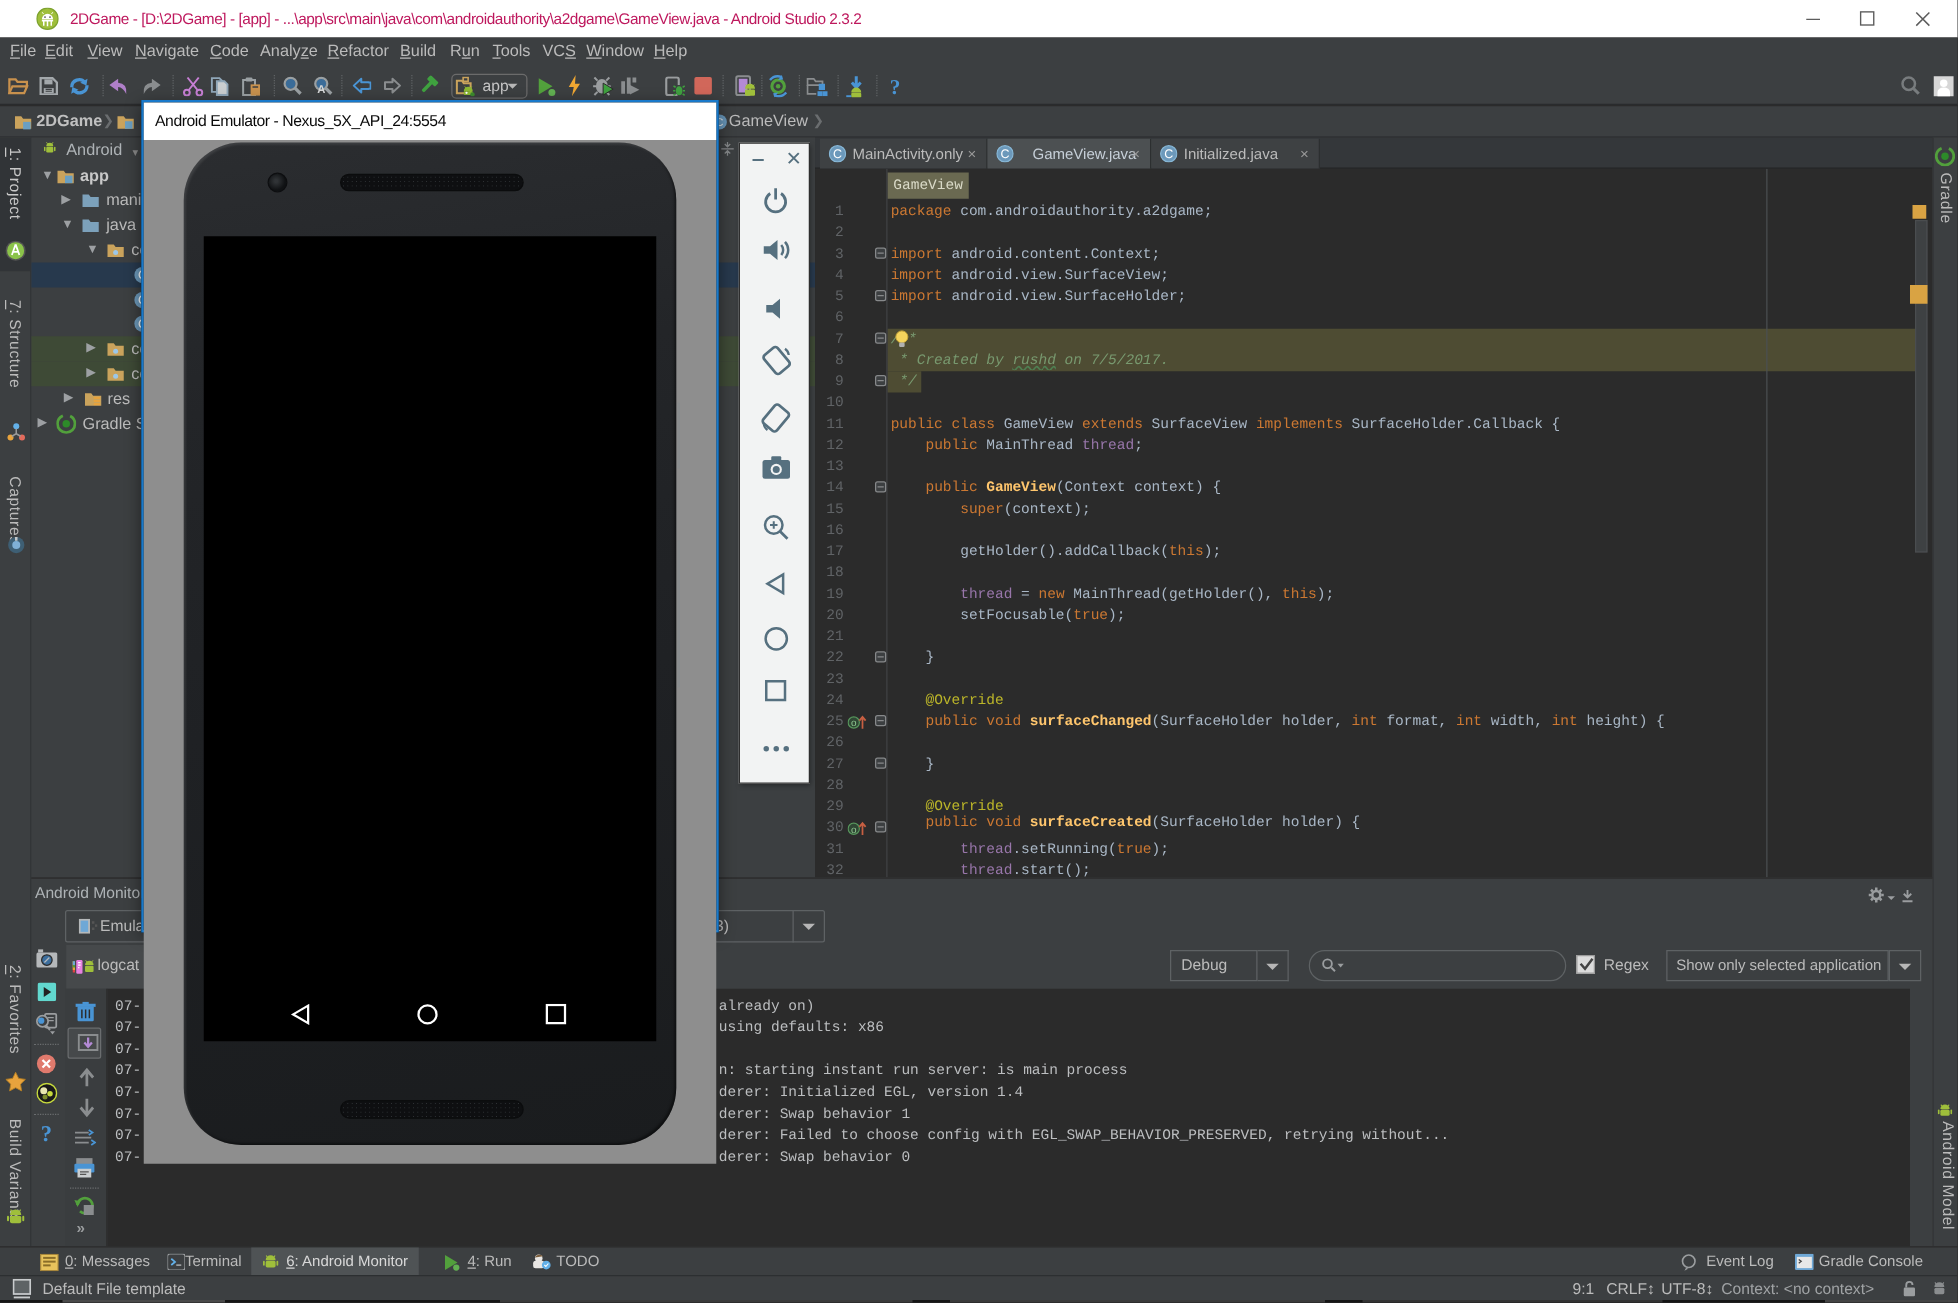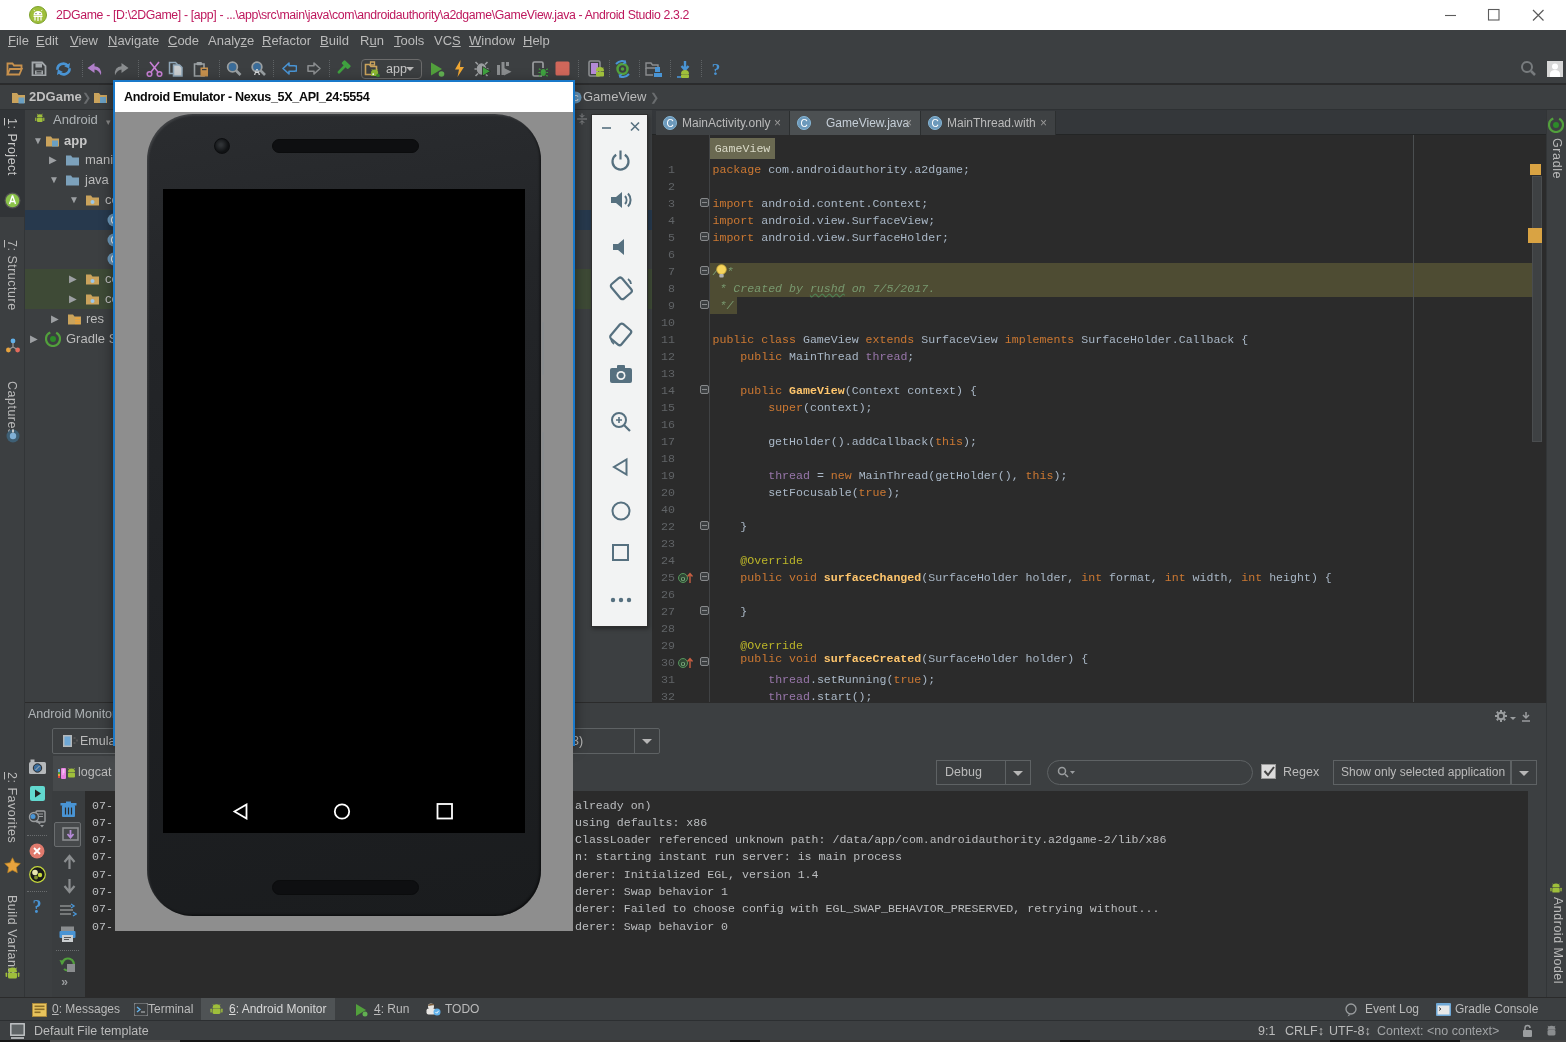--- a/index.html
+++ b/index.html
@@ -46,21 +46,21 @@
 #rightbar { position:absolute; top:110px; right:0; width:20px; height:887px; background:#3c3f41; border-left:1px solid #323537; }
 
 #monitor { position:absolute; top:702px; left:25px; width:1521px; height:295px; background:#3c3f41; border-top:1px solid #2b2b2b; }
 #logtext { position:absolute; top:88px; left:61px; width:1442px; height:207px; background:#2b2b2b; }
 .logline { position:absolute; height:17.3px; line-height:17.3px; font-family:"Liberation Mono",monospace; font-size:11.6px; color:#bcbec0; white-space:pre; }
 
 #toolwinbar { position:absolute; top:997px; left:0; width:1566px; height:23px; background:#3c3f41; border-top:1px solid #2b2b2b; font-size:12px; }
 #statusbar { position:absolute; top:1020px; left:0; width:1566px; height:20px; background:#3c3f41; border-top:1px solid #2c2f31; font-size:12px; }
 #bottomstrip { position:absolute; top:1040px; left:0; width:1566px; height:2px; background:#151515; }
 
-#emuwin { position:absolute; top:80px; left:113px; width:462px; height:666px; border:2px solid #1979ca; background:#000000; box-shadow:0 3px 12px rgba(0,0,0,0.45);font-weight:bold; }
+#emuwin { position:absolute; top:80px; left:113px; width:462px; height:666px; border:2px solid #1979ca; background:#000000; box-shadow:0 3px 12px rgba(0,0,0,0.45); }
 #emutitle { position:absolute; top:0; left:0; width:458px; height:30px; background:#ffffff; color:#0a0a0a; font-size:12.6px; line-height:30px; letter-spacing:-0.35px; }
 #phone { position:absolute; left:32px; top:2px; width:394px; height:802px; border-radius:46px; background:linear-gradient(170deg,#2b2d30 0%,#232528 25%,#1f2124 55%,#1a1c1e 100%); box-shadow:inset 1.5px 1.5px 2px rgba(255,255,255,0.10), inset -1.5px -1.5px 2px rgba(0,0,0,0.45); }
 #screen { position:absolute; left:48px; top:76.5px; width:362px; height:644.5px; background:#000; }
 
 #emutools { position:absolute; top:114px; left:591px; width:57px; height:513px; background:#f2f3f3; border:1px solid #2e2e2e; box-shadow:1px 2px 4px rgba(0,0,0,0.35); }
 .etool { position:absolute; left:0; width:57px; text-align:center; color:#4e6a7a; }
 </style>
 </head>
 <body>
 <div id="app">
@@ -421,21 +421,21 @@
             <circle cx="7" cy="7" r="6.5" fill="#6c99bb" stroke="#87b7d6" stroke-width="1"></circle>
             <text x="7" y="10.5" font-size="10" fill="#fff" text-anchor="middle" font-family="Liberation Sans">C</text>
           </svg><span style="margin-left:26px;">MainActivity.only</span><span style="position:absolute;right:8px;color:#9a9a9a;">×</span></div>
     <div class="tab" style="left:138px;width:131px;background:#4c5052;"><svg class="abs" style="left:7px;top:5px" width="14" height="14" viewBox="0 0 14 14">
             <circle cx="7" cy="7" r="6.5" fill="#6c99bb" stroke="#87b7d6" stroke-width="1"></circle>
             <text x="7" y="10.5" font-size="10" fill="#fff" text-anchor="middle" font-family="Liberation Sans">C</text>
           </svg><span style="margin-left:36px;color:#c6cfd8;">GameView.java</span><span style="position:absolute;right:8px;color:#9a9a9a;">×</span></div>
     <div class="tab" style="left:269px;width:135px;"><svg class="abs" style="left:7px;top:5px" width="14" height="14" viewBox="0 0 14 14">
             <circle cx="7" cy="7" r="6.5" fill="#6c99bb" stroke="#87b7d6" stroke-width="1"></circle>
             <text x="7" y="10.5" font-size="10" fill="#fff" text-anchor="middle" font-family="Liberation Sans">C</text>
-          </svg><span style="margin-left:26px;">MainThread.with</span><span style="position:absolute;right:8px;color:#9a9a9a;">×</span></div>
+          </svg><span style="margin-left:26px;">Initialized.java</span><span style="position:absolute;right:8px;color:#9a9a9a;">×</span></div>
   </div>
   <div id="code-area">
 
     <div class="abs" style="left:58px;top:127.9px;width:823px;height:34px;background:#4e4c33;"></div>
     <div class="abs" style="left:58px;top:161.9px;width:27px;height:17px;background:#4e4c33;"></div>
 
     <div class="abs mono" style="left:58px;top:3px;width:65px;height:21px;background:#6a6951;color:#dadac8;font-size:11.6px;line-height:21px;text-align:center;">GameView</div>
 
     <div class="abs" style="left:761px;top:0;width:1px;height:567px;background:#4b4f51;"></div>
 
@@ -454,21 +454,21 @@
           <div class="ln" style="top:195.9px">11</div>
           <div class="ln" style="top:212.9px">12</div>
           <div class="ln" style="top:229.9px">13</div>
           <div class="ln" style="top:246.9px">14</div>
           <div class="ln" style="top:263.9px">15</div>
           <div class="ln" style="top:280.9px">16</div>
           <div class="ln" style="top:297.9px">17</div>
           <div class="ln" style="top:314.9px">18</div>
           <div class="ln" style="top:331.9px">19</div>
           <div class="ln" style="top:348.9px">20</div>
-          <div class="ln" style="top:365.9px">40</div>
+          <div class="ln" style="top:365.9px">21</div>
           <div class="ln" style="top:382.9px">22</div>
           <div class="ln" style="top:399.9px">23</div>
           <div class="ln" style="top:416.9px">24</div>
           <div class="ln" style="top:433.9px">25</div>
           <div class="ln" style="top:450.9px">26</div>
           <div class="ln" style="top:467.9px">27</div>
           <div class="ln" style="top:484.9px">28</div>
           <div class="ln" style="top:501.9px">29</div>
           <div class="ln" style="top:518.9px">30</div>
           <div class="ln" style="top:535.9px">31</div>
@@ -662,21 +662,20 @@
         </svg>
       </div>
   <div id="mcol2" class="abs" style="left:27px;top:88px;width:34px;height:207px;background:#3a3d3f;border-right:1px solid #2b2b2b;"></div>
 
   <div id="logtext">
         <div class="logline" style="left:6px;top:5.5px">07-</div>
         <div class="logline" style="left:489px;top:5.5px">already on)</div>
         <div class="logline" style="left:6px;top:22.799999999999955px">07-</div>
         <div class="logline" style="left:489px;top:22.799999999999955px">using defaults: x86</div>
         <div class="logline" style="left:6px;top:40.10000000000002px">07-</div>
-        <div class="logline" style="left:489px;top:40.10000000000002px">ClassLoader referenced unknown path: /data/app/com.androidauthority.a2dgame-2/lib/x86</div>
         <div class="logline" style="left:6px;top:57.39999999999998px">07-</div>
         <div class="logline" style="left:489px;top:57.39999999999998px">n: starting instant run server: is main process</div>
         <div class="logline" style="left:6px;top:74.70000000000005px">07-</div>
         <div class="logline" style="left:489px;top:74.70000000000005px">derer: Initialized EGL, version 1.4</div>
         <div class="logline" style="left:6px;top:92px">07-</div>
         <div class="logline" style="left:489px;top:92px">derer: Swap behavior 1</div>
         <div class="logline" style="left:6px;top:109.29999999999995px">07-</div>
         <div class="logline" style="left:489px;top:109.29999999999995px">derer: Failed to choose config with EGL_SWAP_BEHAVIOR_PRESERVED, retrying without...</div>
         <div class="logline" style="left:6px;top:126.60000000000002px">07-</div>
         <div class="logline" style="left:489px;top:126.60000000000002px">derer: Swap behavior 0</div>

